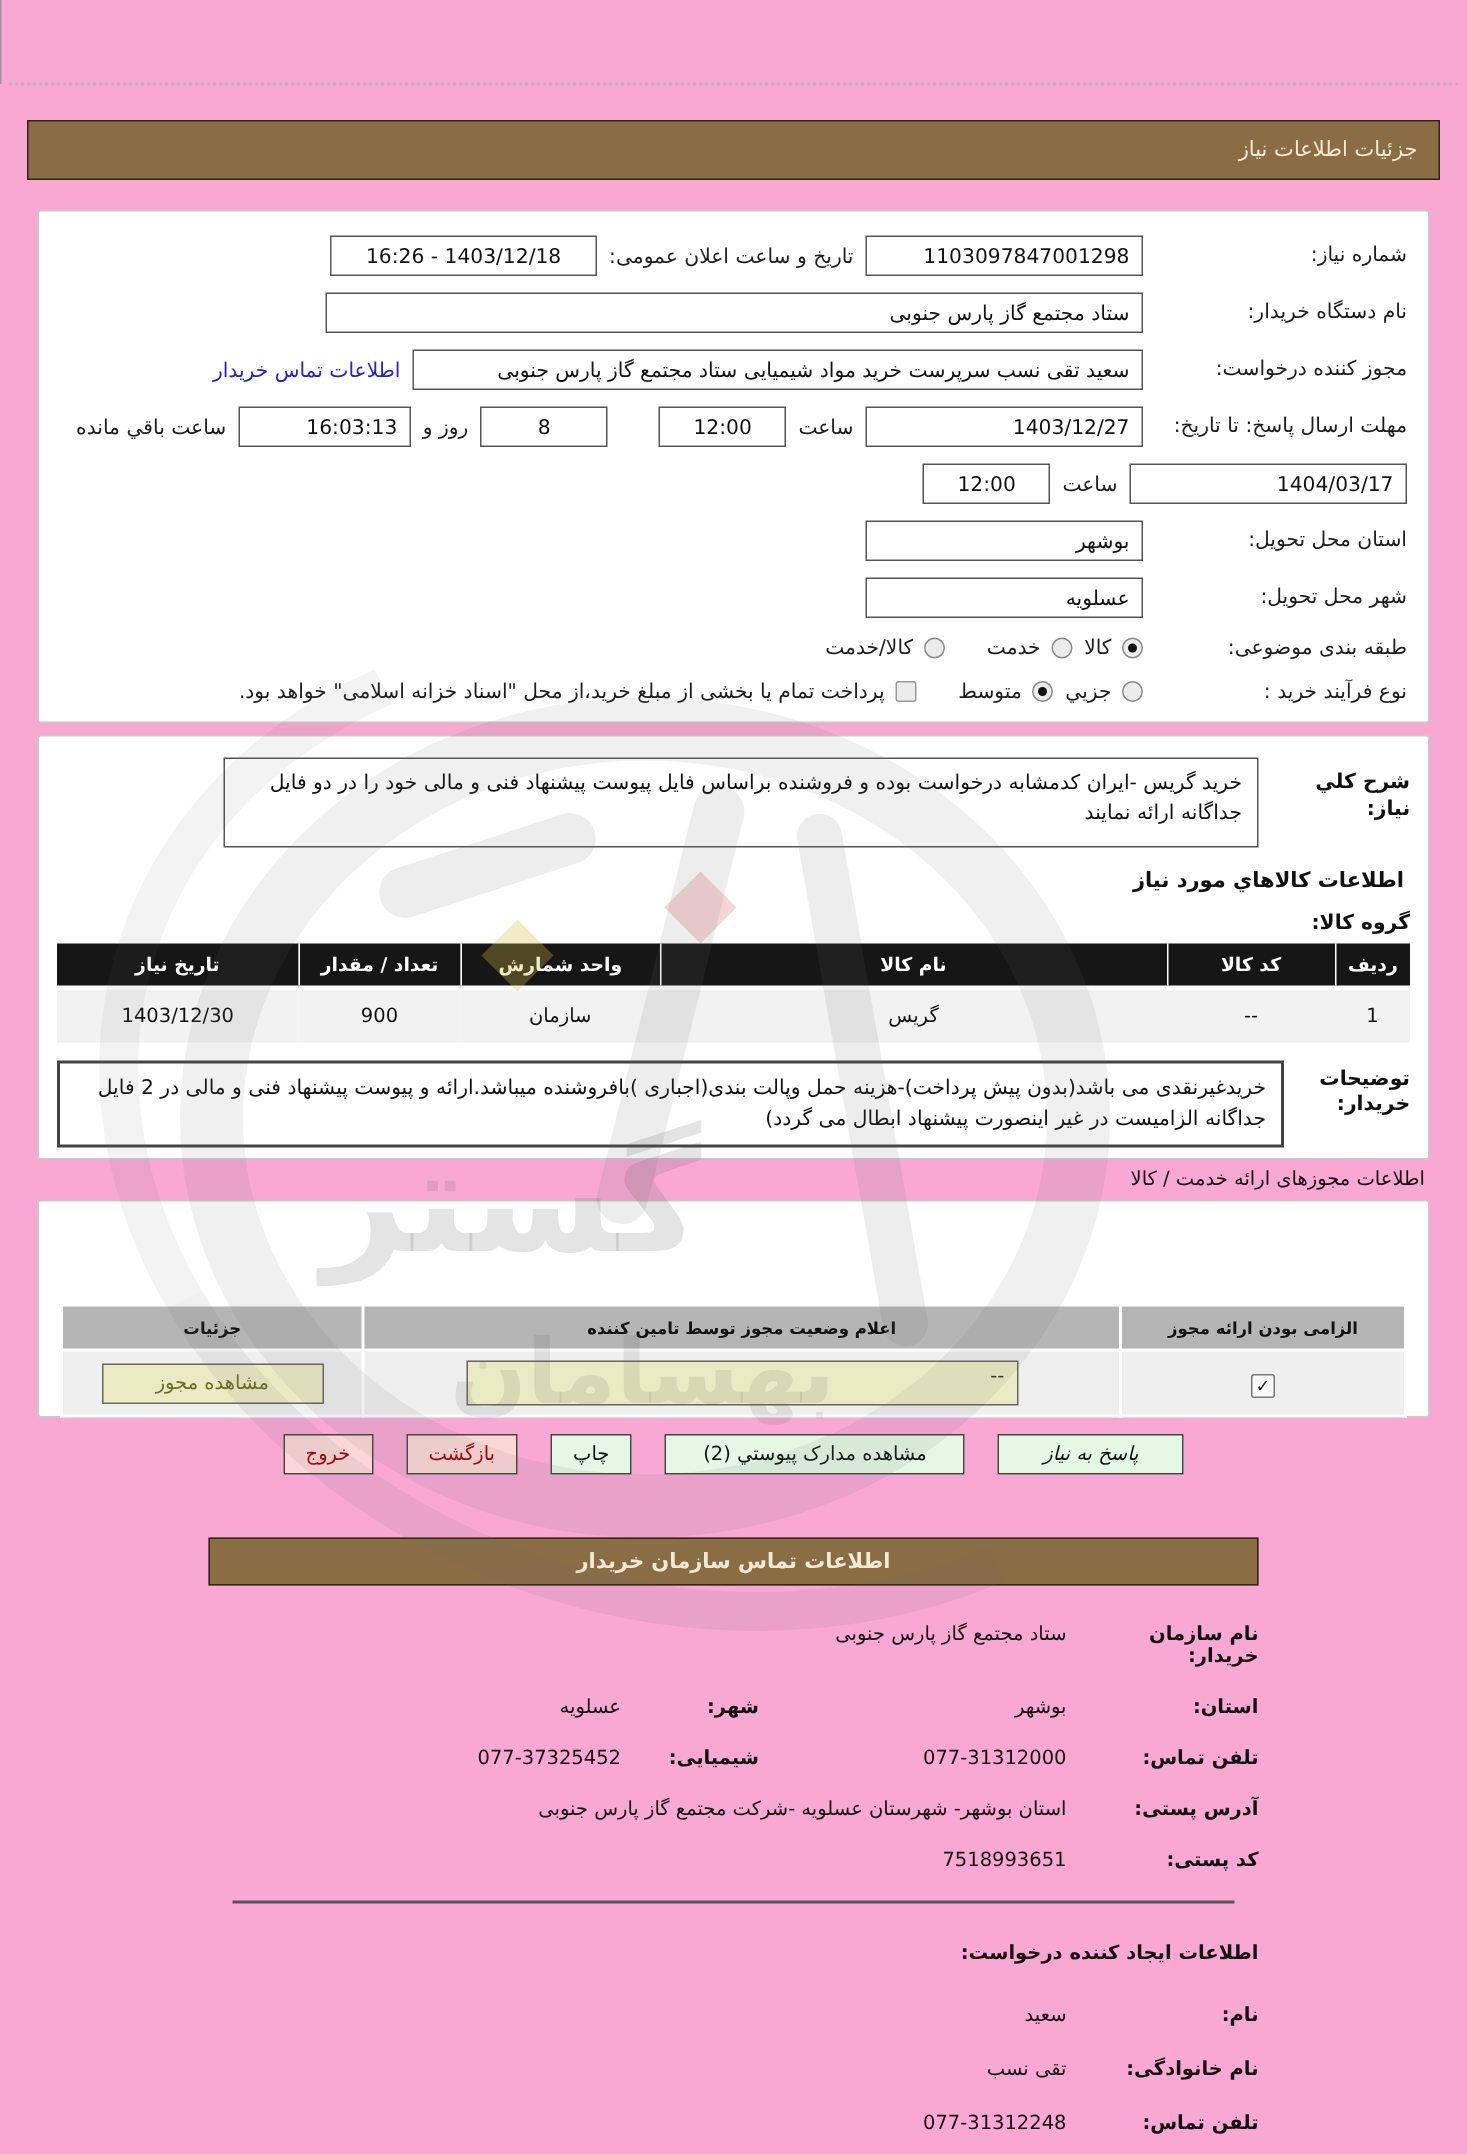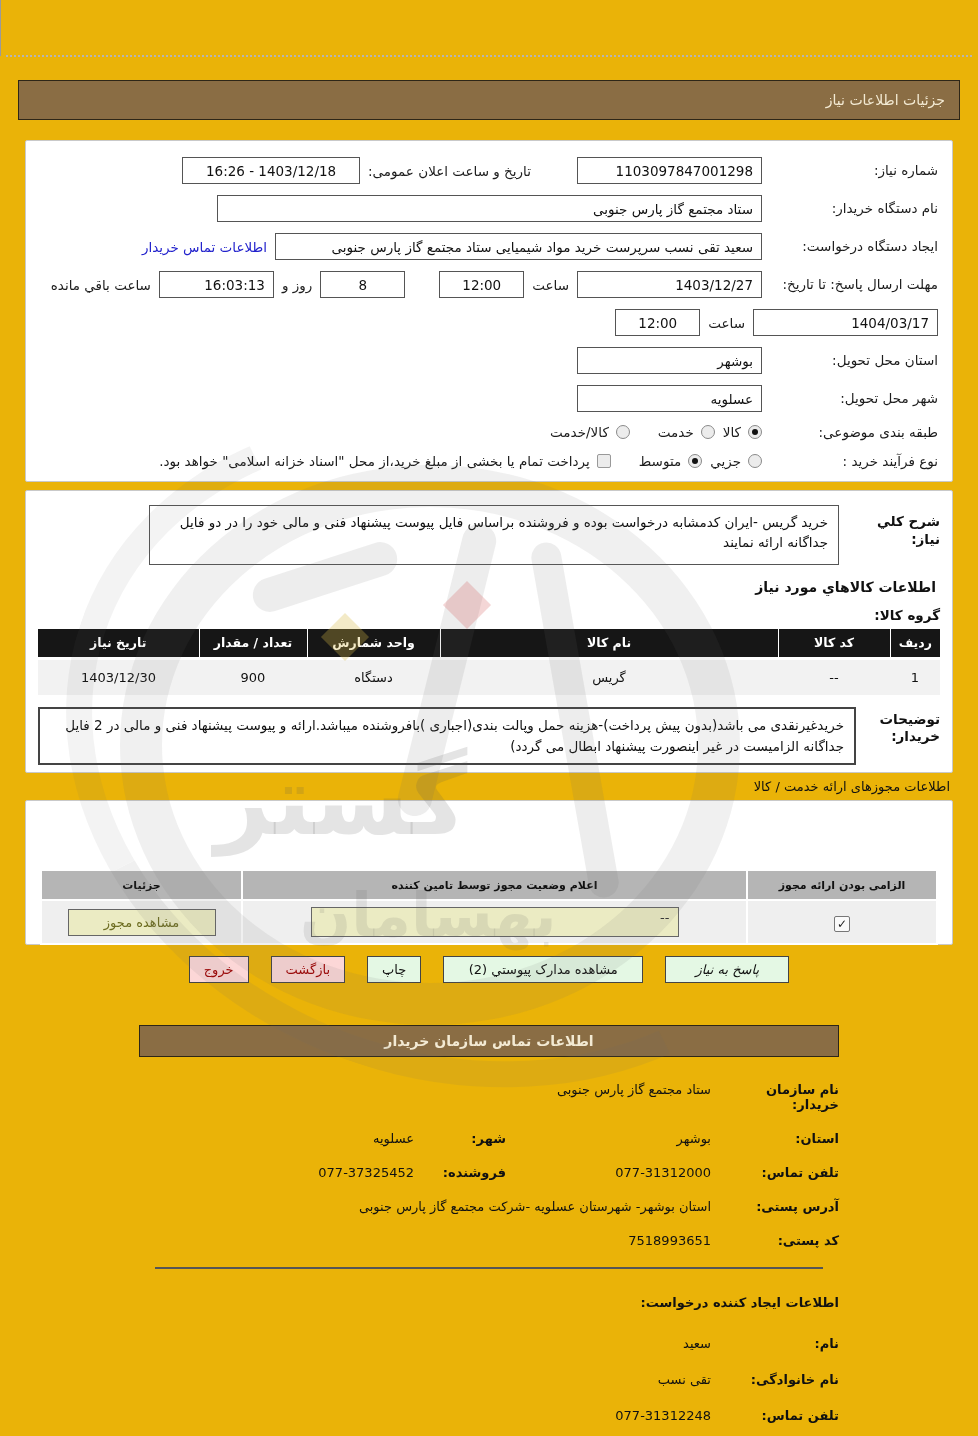--- a/index.html
+++ b/index.html
@@ -1,18 +1,18 @@
 <!DOCTYPE html>
 <html lang="fa" dir="rtl"><head>
 <meta charset="utf-8">
 <style>
   * { box-sizing: border-box; margin: 0; padding: 0; }
   html,body { background:#fff; }
   body { font-family: "DejaVu Sans", sans-serif; }
-  .page { position:relative; width:978px; height:1436px; margin:0 auto; background:#eab308; overflow:hidden; direction:rtl; }
+  .page { position:relative; width:978px; height:1436px; margin:0 auto; background:#f9a8d4; overflow:hidden; direction:rtl; }
   .edge-left { position:absolute; left:0; top:0; width:1px; height:56px; background:#9a9a9a; }
   .top-dotted { position:absolute; top:55px; left:6px; right:6px; border-top:2px dotted #b5b5b5; }
 
   .title-bar { position:absolute; top:80px; left:18px; right:18px; height:40px;
     background:#8a6d44; border:1px solid #2e2617; color:#f3ead3; font-size:14px;
     display:flex; align-items:center; padding:0 14px; }
 
   .panel { position:absolute; left:25px; right:25px; background:#fff; border:1px solid #c9c9c9; border-radius:2px; }
   .panel-1 { top:140px; height:342px; padding:16px 14px 10px; display:flex; flex-direction:column; gap:11px; }
   .panel-2 { top:490px; height:283px; padding:14px 12px 10px; }
@@ -113,31 +113,31 @@
 
   <div class="title-bar">
     <span>جزئیات اطلاعات نیاز</span>
   </div>
 
   <div class="panel panel-1">
 
     <div class="frow">
       <div class="flabel">شماره نیاز:</div>
       <div class="ibox w185">1103097847001298</div>
-      <div class="small-lbl" style="margin-right:38px">تاریخ و ساعت اعلان عمومی:</div>
+      <div class="small-lbl" style="">تاریخ و ساعت اعلان عمومی:</div>
       <div class="ibox w180">1403/12/18 - 16:26</div>
     </div>
 
     <div class="frow">
       <div class="flabel">نام دستگاه خریدار:</div>
       <div class="ibox w545">ستاد مجتمع گاز پارس جنوبی</div>
     </div>
 
     <div class="frow">
-      <div class="flabel">ایجاد دستگاه درخواست:</div>
+      <div class="flabel">مجوز کننده درخواست:</div>
       <div class="ibox w485">سعید تقی نسب سرپرست خرید مواد شیمیایی ستاد مجتمع گاز پارس جنوبی</div>
       <span class="link">اطلاعات تماس خریدار</span>
     </div>
 
     <div class="frow">
       <div class="flabel">مهلت ارسال پاسخ: تا تاریخ:</div>
       <div class="ibox w185">1403/12/27</div>
       <span class="small-lbl">ساعت</span>
       <div class="ibox w85">12:00</div>
       <div class="ibox w85" style="margin-right:26px">8</div>
@@ -216,21 +216,21 @@
           <th class="c-unit">واحد شمارش</th>
           <th class="c-qty">تعداد / مقدار</th>
           <th>تاریخ نیاز</th>
         </tr>
       </thead>
       <tbody>
         <tr>
           <td>1</td>
           <td>--</td>
           <td>گریس</td>
-          <td>دستگاه</td>
+          <td>سازمان</td>
           <td>900</td>
           <td>1403/12/30</td>
         </tr>
       </tbody>
     </table>
 
     <div class="notes-row">
       <div class="blabel notes-lbl">توضیحات خریدار:</div>
       <div class="txtbox notes-box">خریدغیرنقدی می باشد(بدون پیش پرداخت)-هزینه حمل وپالت بندی(اجباری )بافروشنده میباشد.ارائه و پیوست پیشنهاد فنی و مالی در 2 فایل جداگانه الزامیست در غیر اینصورت پیشنهاد ابطال می گردد)</div>
     </div>
@@ -282,21 +282,21 @@
     </div>
     <div class="crow">
       <div class="clabel">استان:</div>
       <div class="cval">بوشهر</div>
       <div class="clabel">شهر:</div>
       <div class="cval">عسلویه</div>
     </div>
     <div class="crow">
       <div class="clabel">تلفن تماس:</div>
       <div class="cval">077-31312000</div>
-      <div class="clabel">فروشنده:</div>
+      <div class="clabel">شیمیایی:</div>
       <div class="cval">077-37325452</div>
     </div>
     <div class="crow">
       <div class="clabel">آدرس پستی:</div>
       <div class="cval" style="grid-column:span 3">استان بوشهر- شهرستان عسلویه -شرکت مجتمع گاز پارس جنوبی</div>
     </div>
     <div class="crow">
       <div class="clabel">کد پستی:</div>
       <div class="cval">7518993651</div>
     </div>

